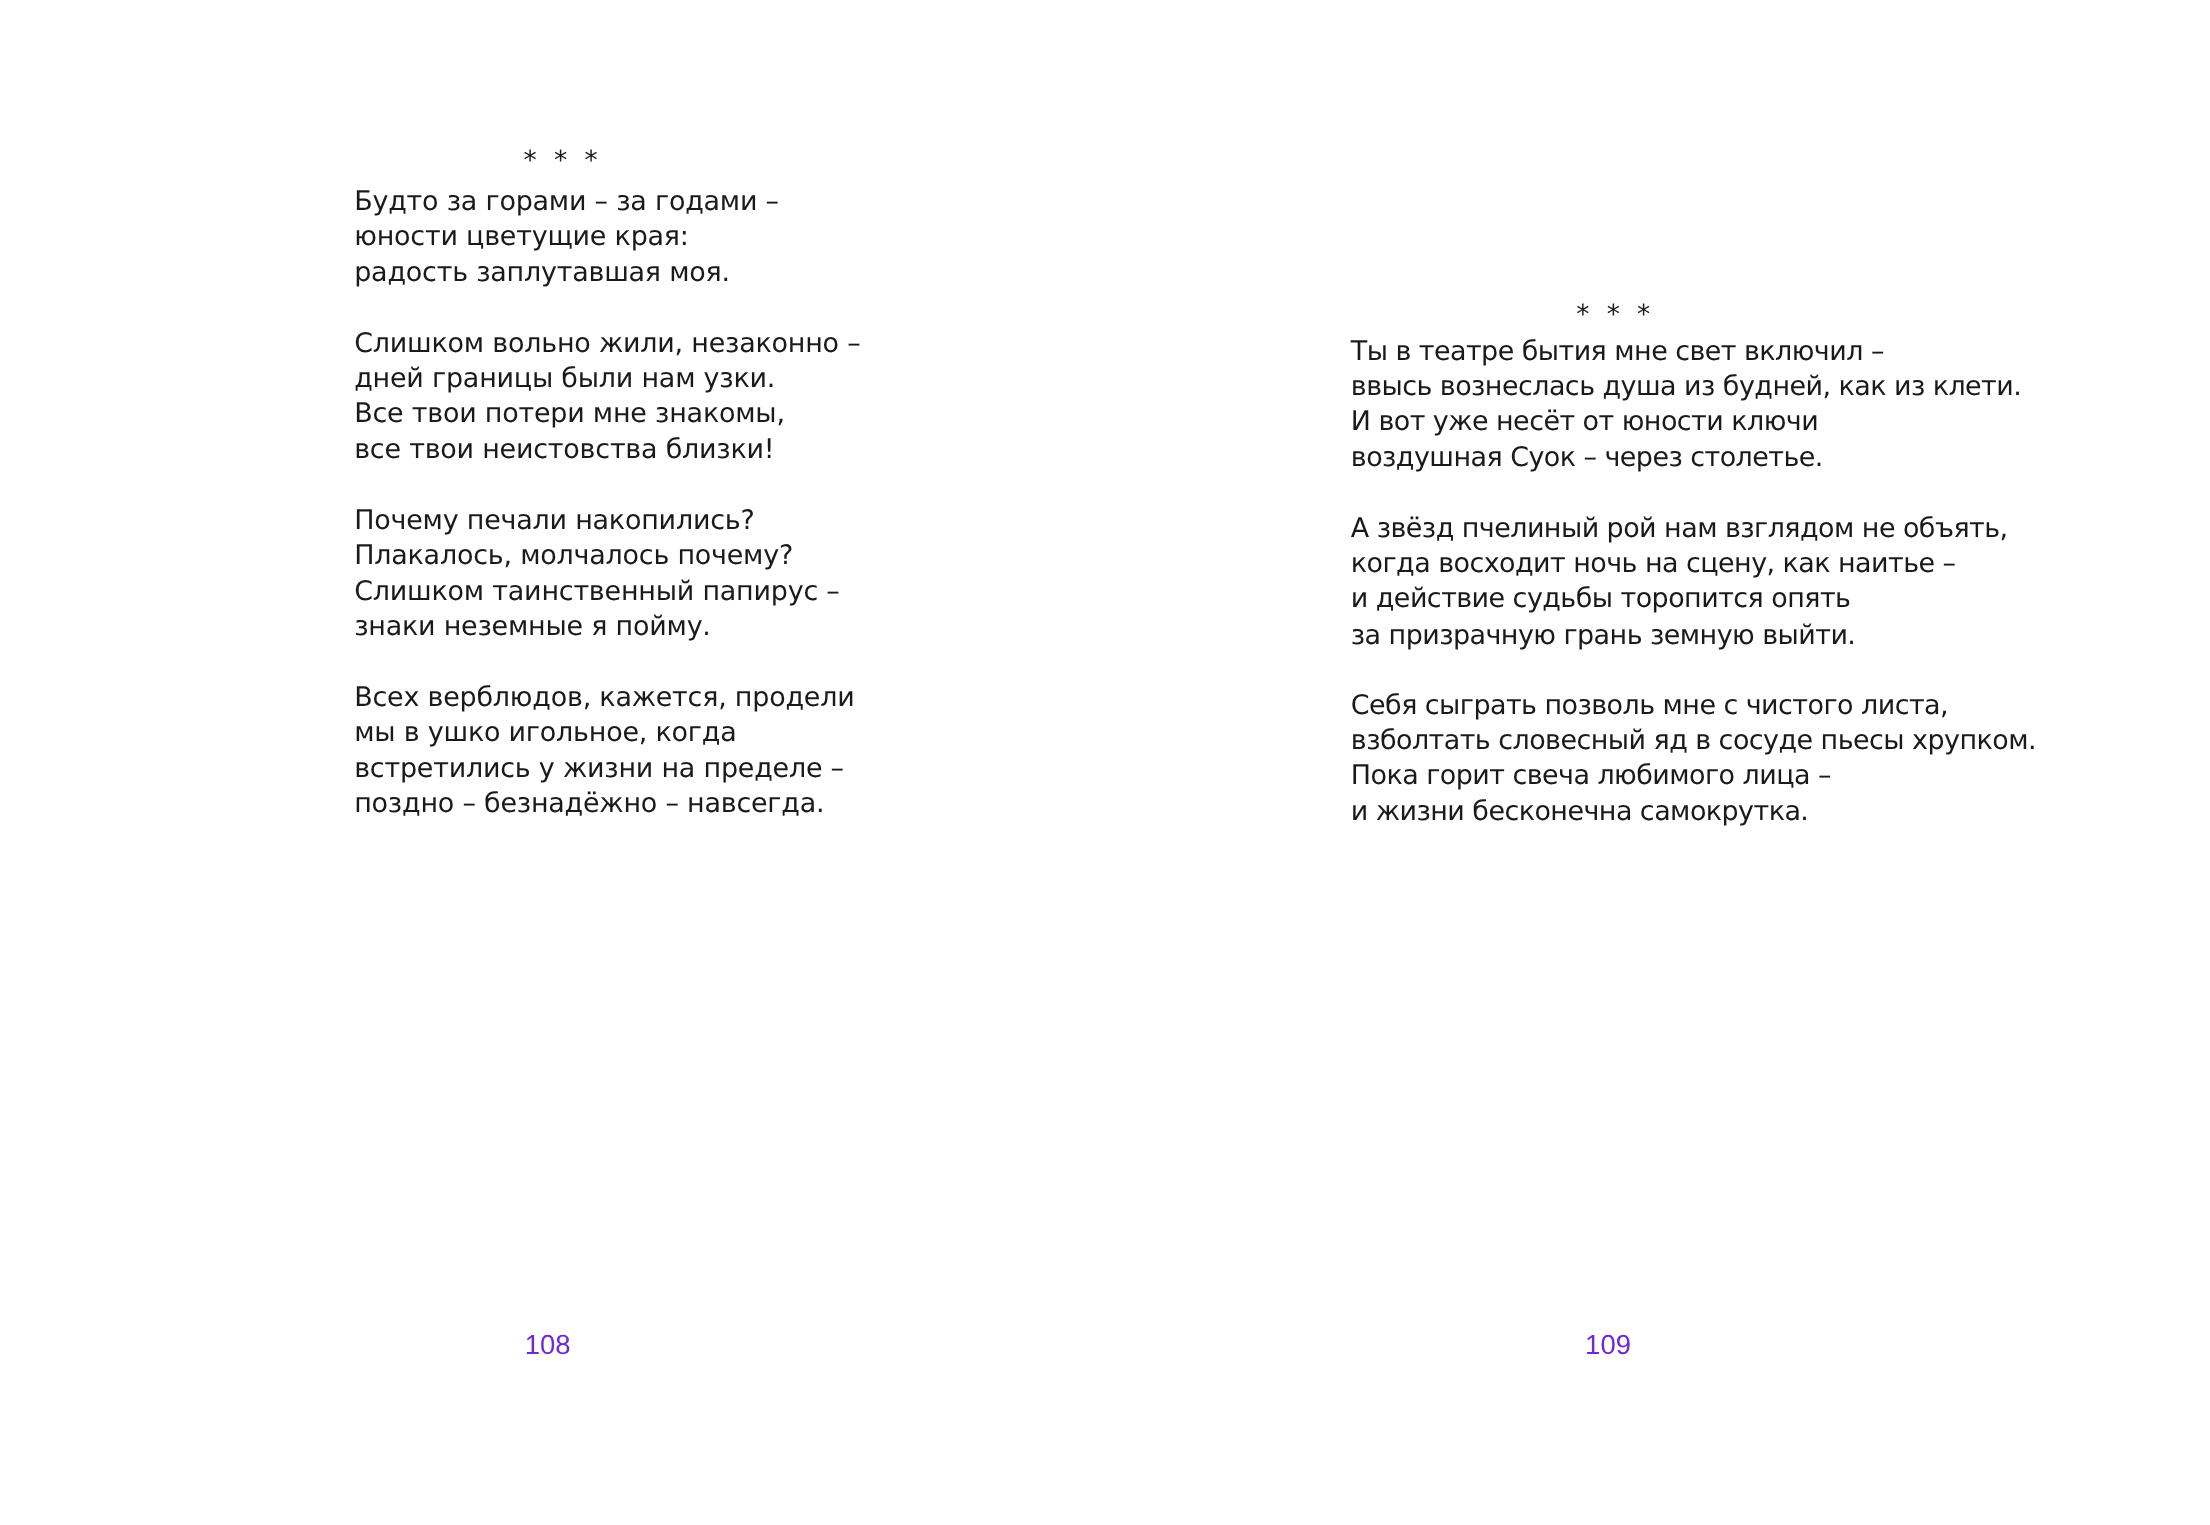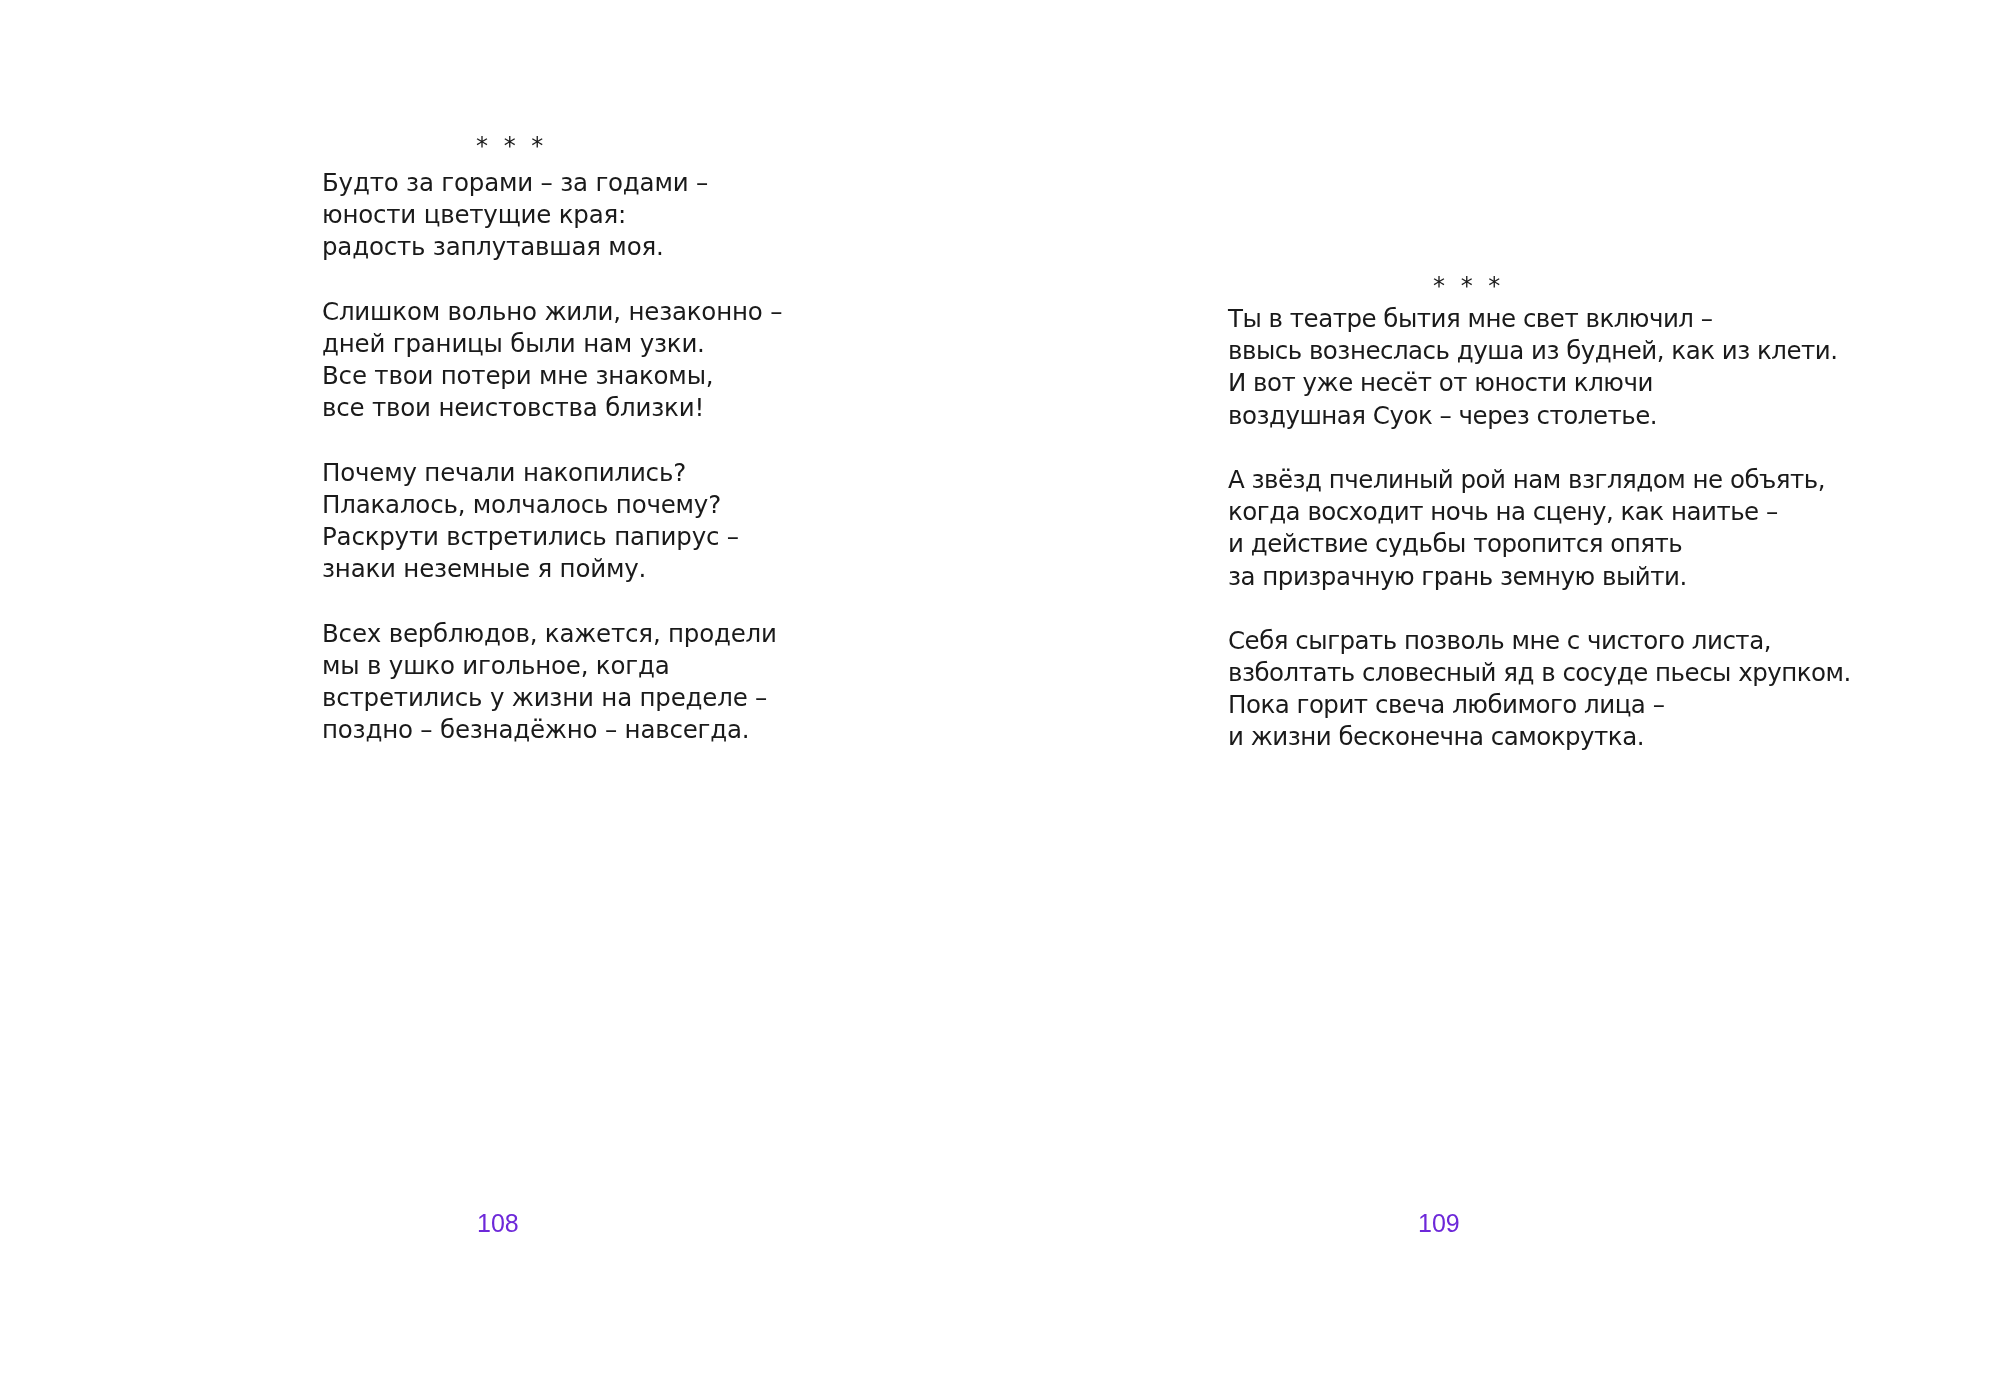--- a/index.html
+++ b/index.html
@@ -52,21 +52,21 @@
 
     
     .page-left .stars { left: 476px; top: 134px; }
     .page-left .poem { left: 322px; top: 167px; }
     .page-left .page-number { left: 477px; top: 1209px; }
 
     
     .page-right .stars { left: 429px; top: 274px; }
     .page-right .poem { left: 224px; top: 303px; }
     .page-right .poem.right-font { letter-spacing: -0.5px; }
-    .page-right .page-number { left: 414px; top: 1209px; }
+    .page-right .page-number { left: 437px; top: 1209px; }
   </style>
 </head>
 <body>
 
 <div class="page page-left">
   <div class="stars">* * *</div>
   <div class="poem">
     <div class="stanza">
       <span class="line">Будто за горами – за годами –</span>
       <span class="line">юности цветущие края:</span>
@@ -74,21 +74,21 @@
     </div>
     <div class="stanza">
       <span class="line">Слишком вольно жили, незаконно –</span>
       <span class="line">дней границы были нам узки.</span>
       <span class="line">Все твои потери мне знакомы,</span>
       <span class="line">все твои неистовства близки!</span>
     </div>
     <div class="stanza">
       <span class="line">Почему печали накопились?</span>
       <span class="line">Плакалось, молчалось почему?</span>
-      <span class="line">Раскрути встретились папирус –</span>
+      <span class="line">Слишком таинственный папирус –</span>
       <span class="line">знаки неземные я пойму.</span>
     </div>
     <div class="stanza">
       <span class="line">Всех верблюдов, кажется, продели</span>
       <span class="line">мы в ушко игольное, когда</span>
       <span class="line">встретились у жизни на пределе –</span>
       <span class="line">поздно – безнадёжно – навсегда.</span>
     </div>
   </div>
   <div class="page-number">108</div>

